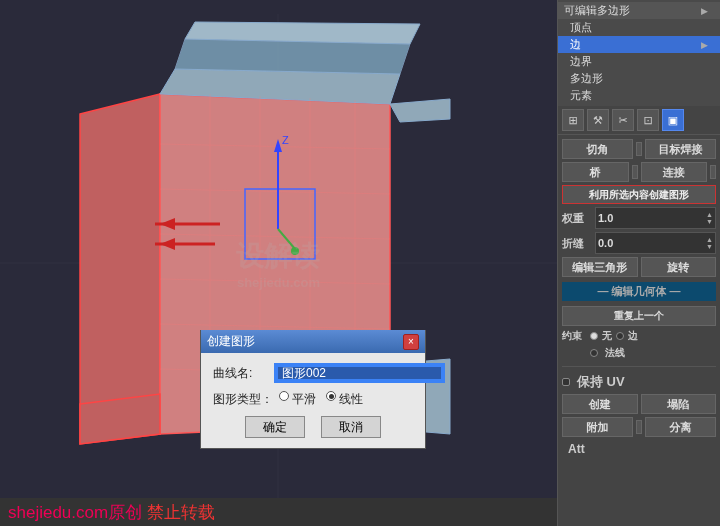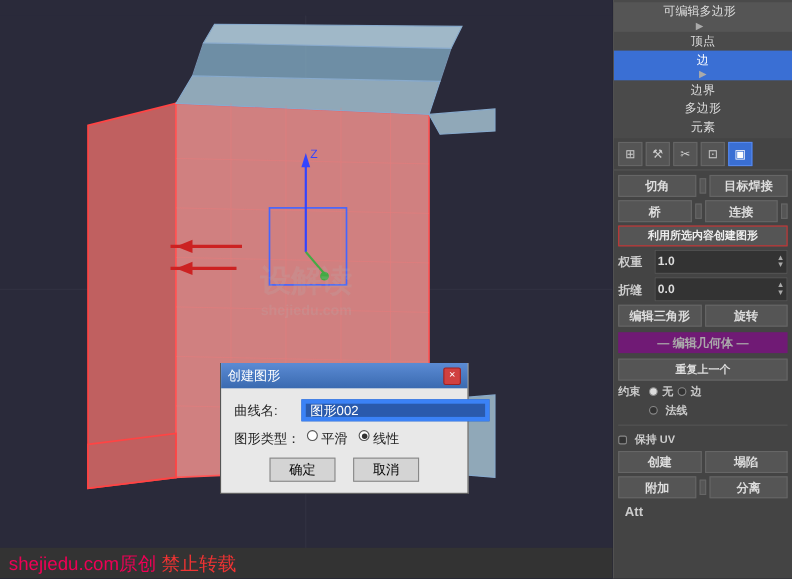--- a/index.html
+++ b/index.html
@@ -229,21 +229,20 @@
     }
 
     .ep-item {
       padding: 1px 12px;
       color: #ddd;
       font-size: 11px;
       cursor: pointer;
       display: flex;
       align-items: center;
       justify-content: space-between;
-      flex-direction: column;
     }
 
     .ep-item.active {
       background: #3a6fd4;
       color: white;
     }
 
     .ep-item .arrow-right {
       color: #aaa;
       font-size: 9px;
@@ -351,21 +350,21 @@
       height: 1px;
       background: #555;
       margin: 3px 0;
     }
 
     .section-title {
       color: #aaa;
       font-size: 11px;
       padding: 2px 0;
       text-align: center;
-      background: #701a75;
+      background: #0c4a6e;
       margin: 2px 0;
     }
 
     .mini-radio {
       width: 8px;
       height: 8px;
       border-radius: 50%;
       border: 1px solid #888;
       background: #333;
     }
@@ -588,21 +587,21 @@
     </div>
     <div class="ctrl-row" style="padding-left:28px">
       <div class="mini-radio"></div>
       <span style="color:#ccc;font-size:10px;margin-left:4px">法线</span>
     </div>
 
     <div class="section-divider"></div>
 
     <div class="ctrl-row">
       <div class="mini-radio" style="border-radius:2px"></div>
-      <span style="color:#ccc;font-size:10px;margin-left:4px">保持 UV</span>
+      <span style="color:#ccc;font-size:13px;margin-left:4px">保持 UV</span>
     </div>
 
     <div class="ctrl-row">
       <div class="ctrl-btn">创建</div>
       <div class="ctrl-btn">塌陷</div>
     </div>
 
     <div class="ctrl-row">
       <div class="ctrl-btn">附加</div>
       <div style="width:6px;height:14px;background:#555;border:1px solid #666;cursor:pointer;"></div>

